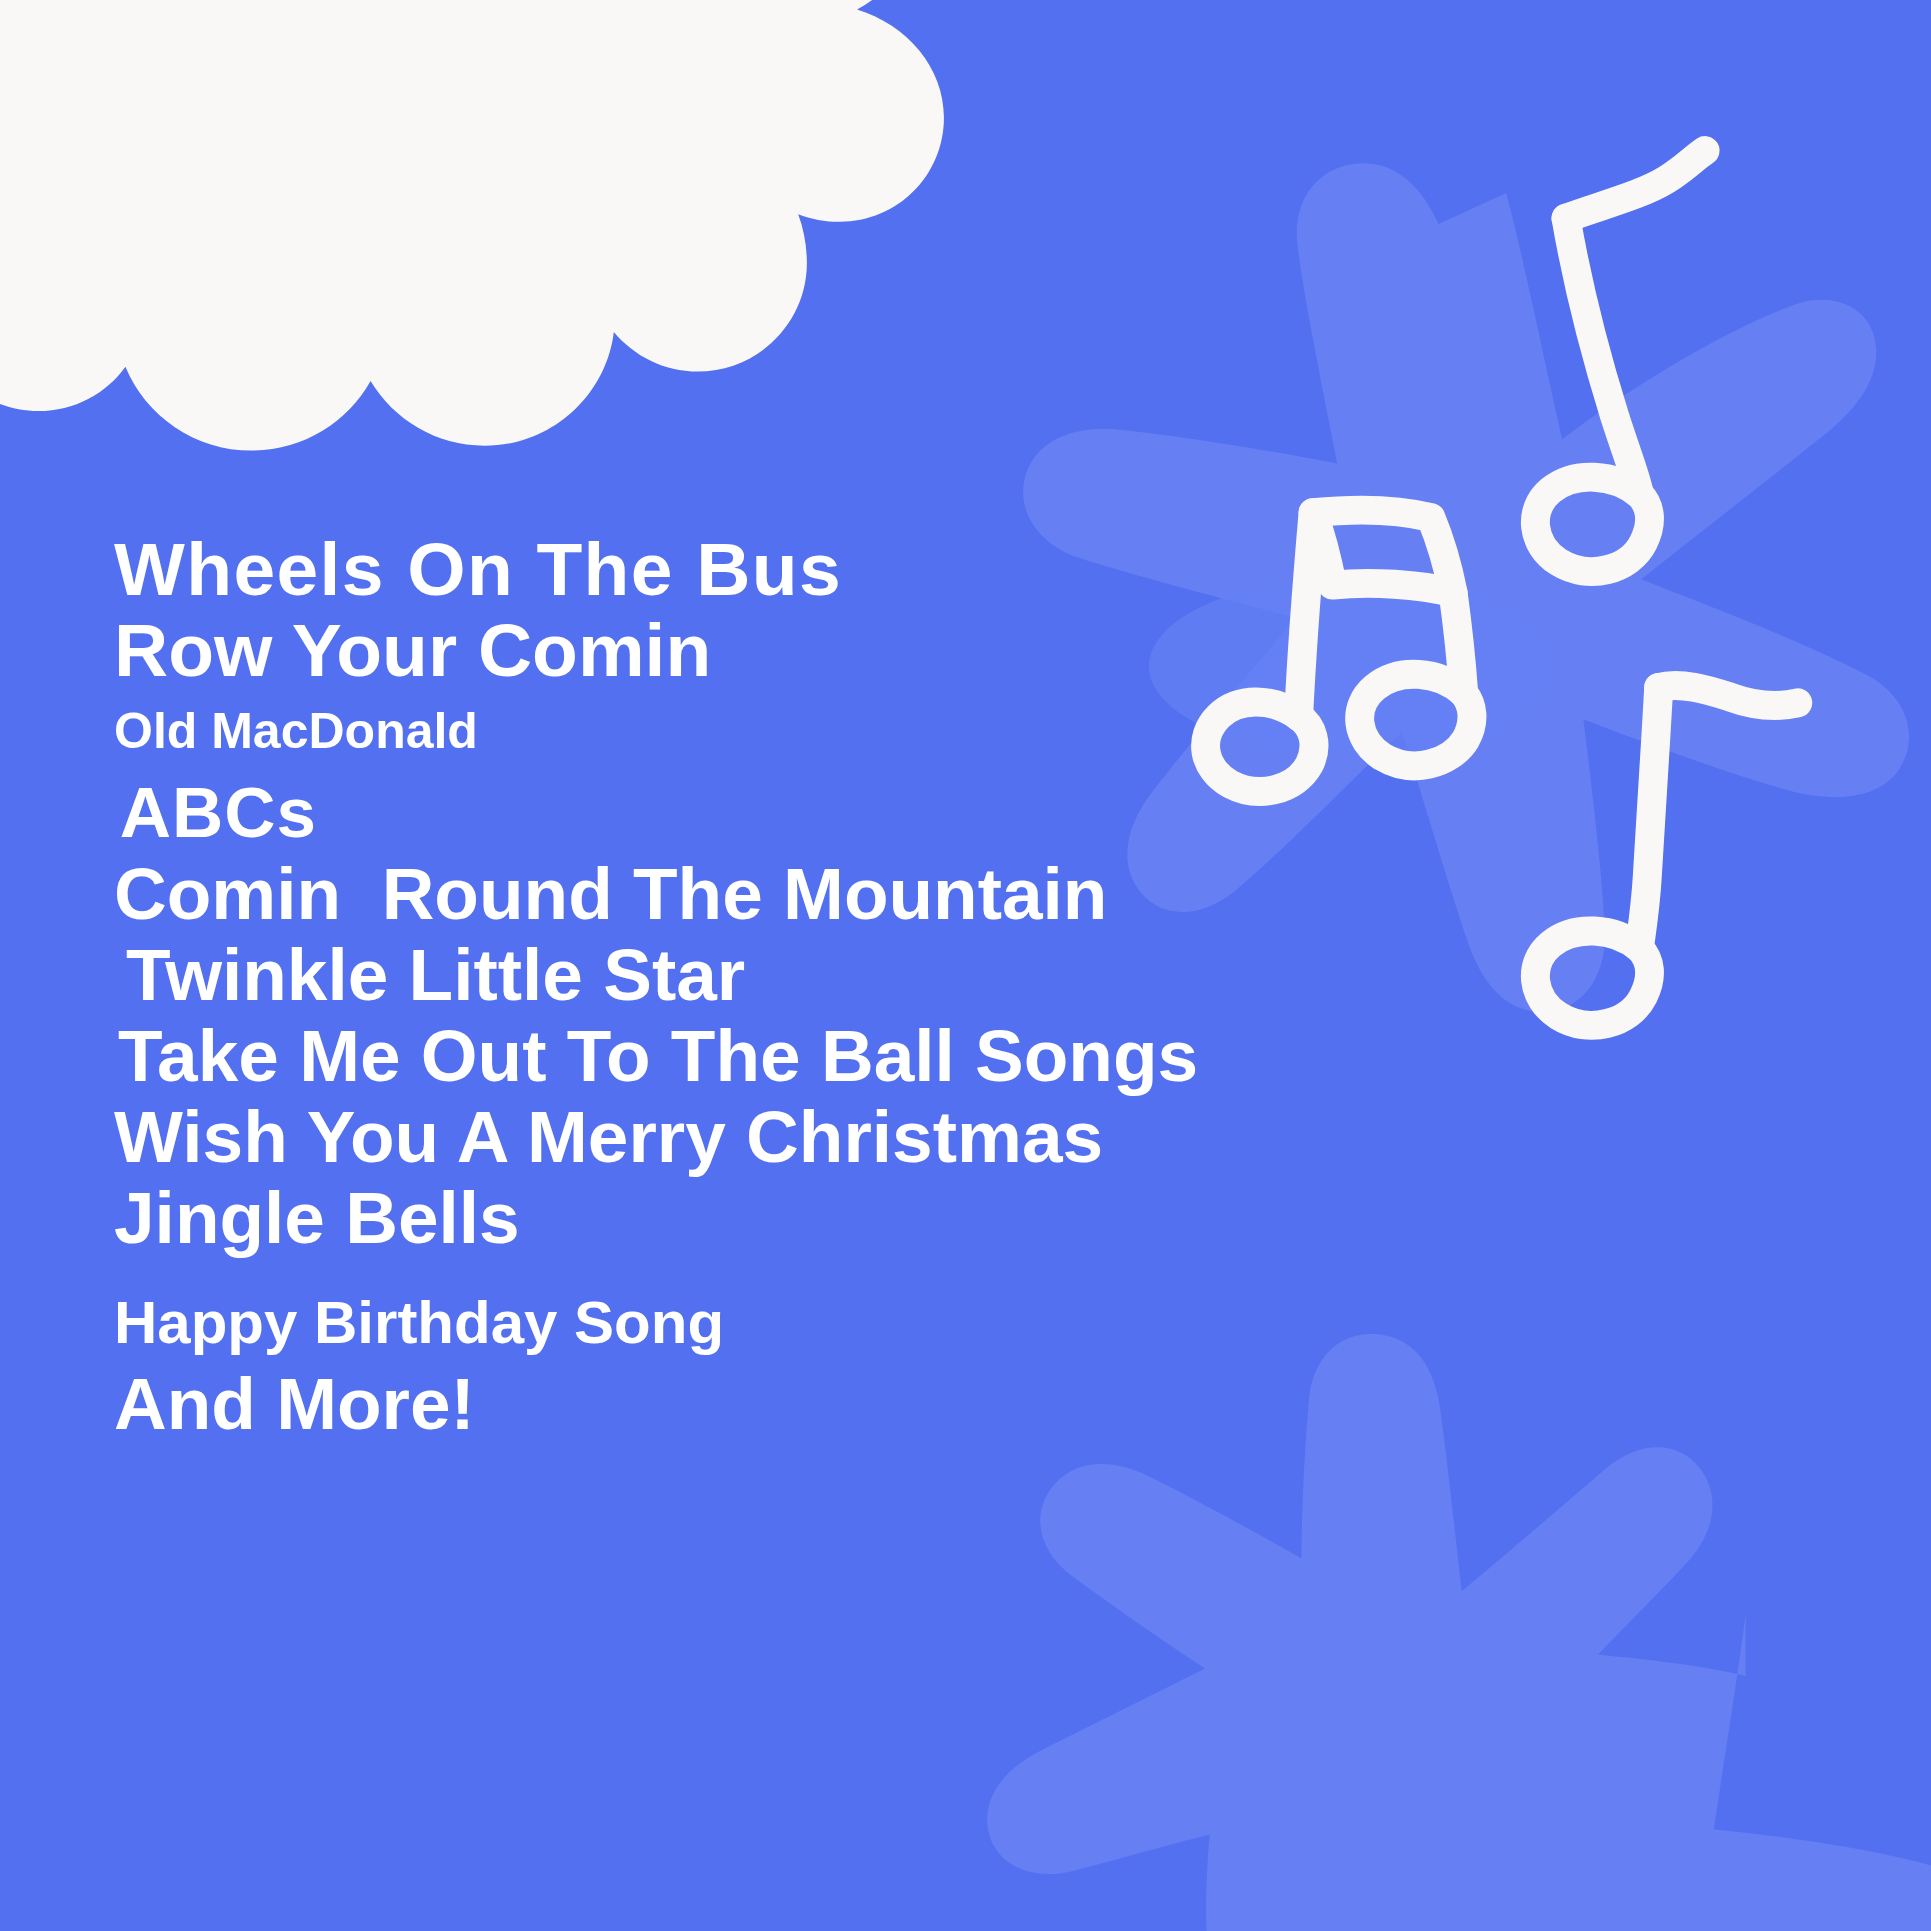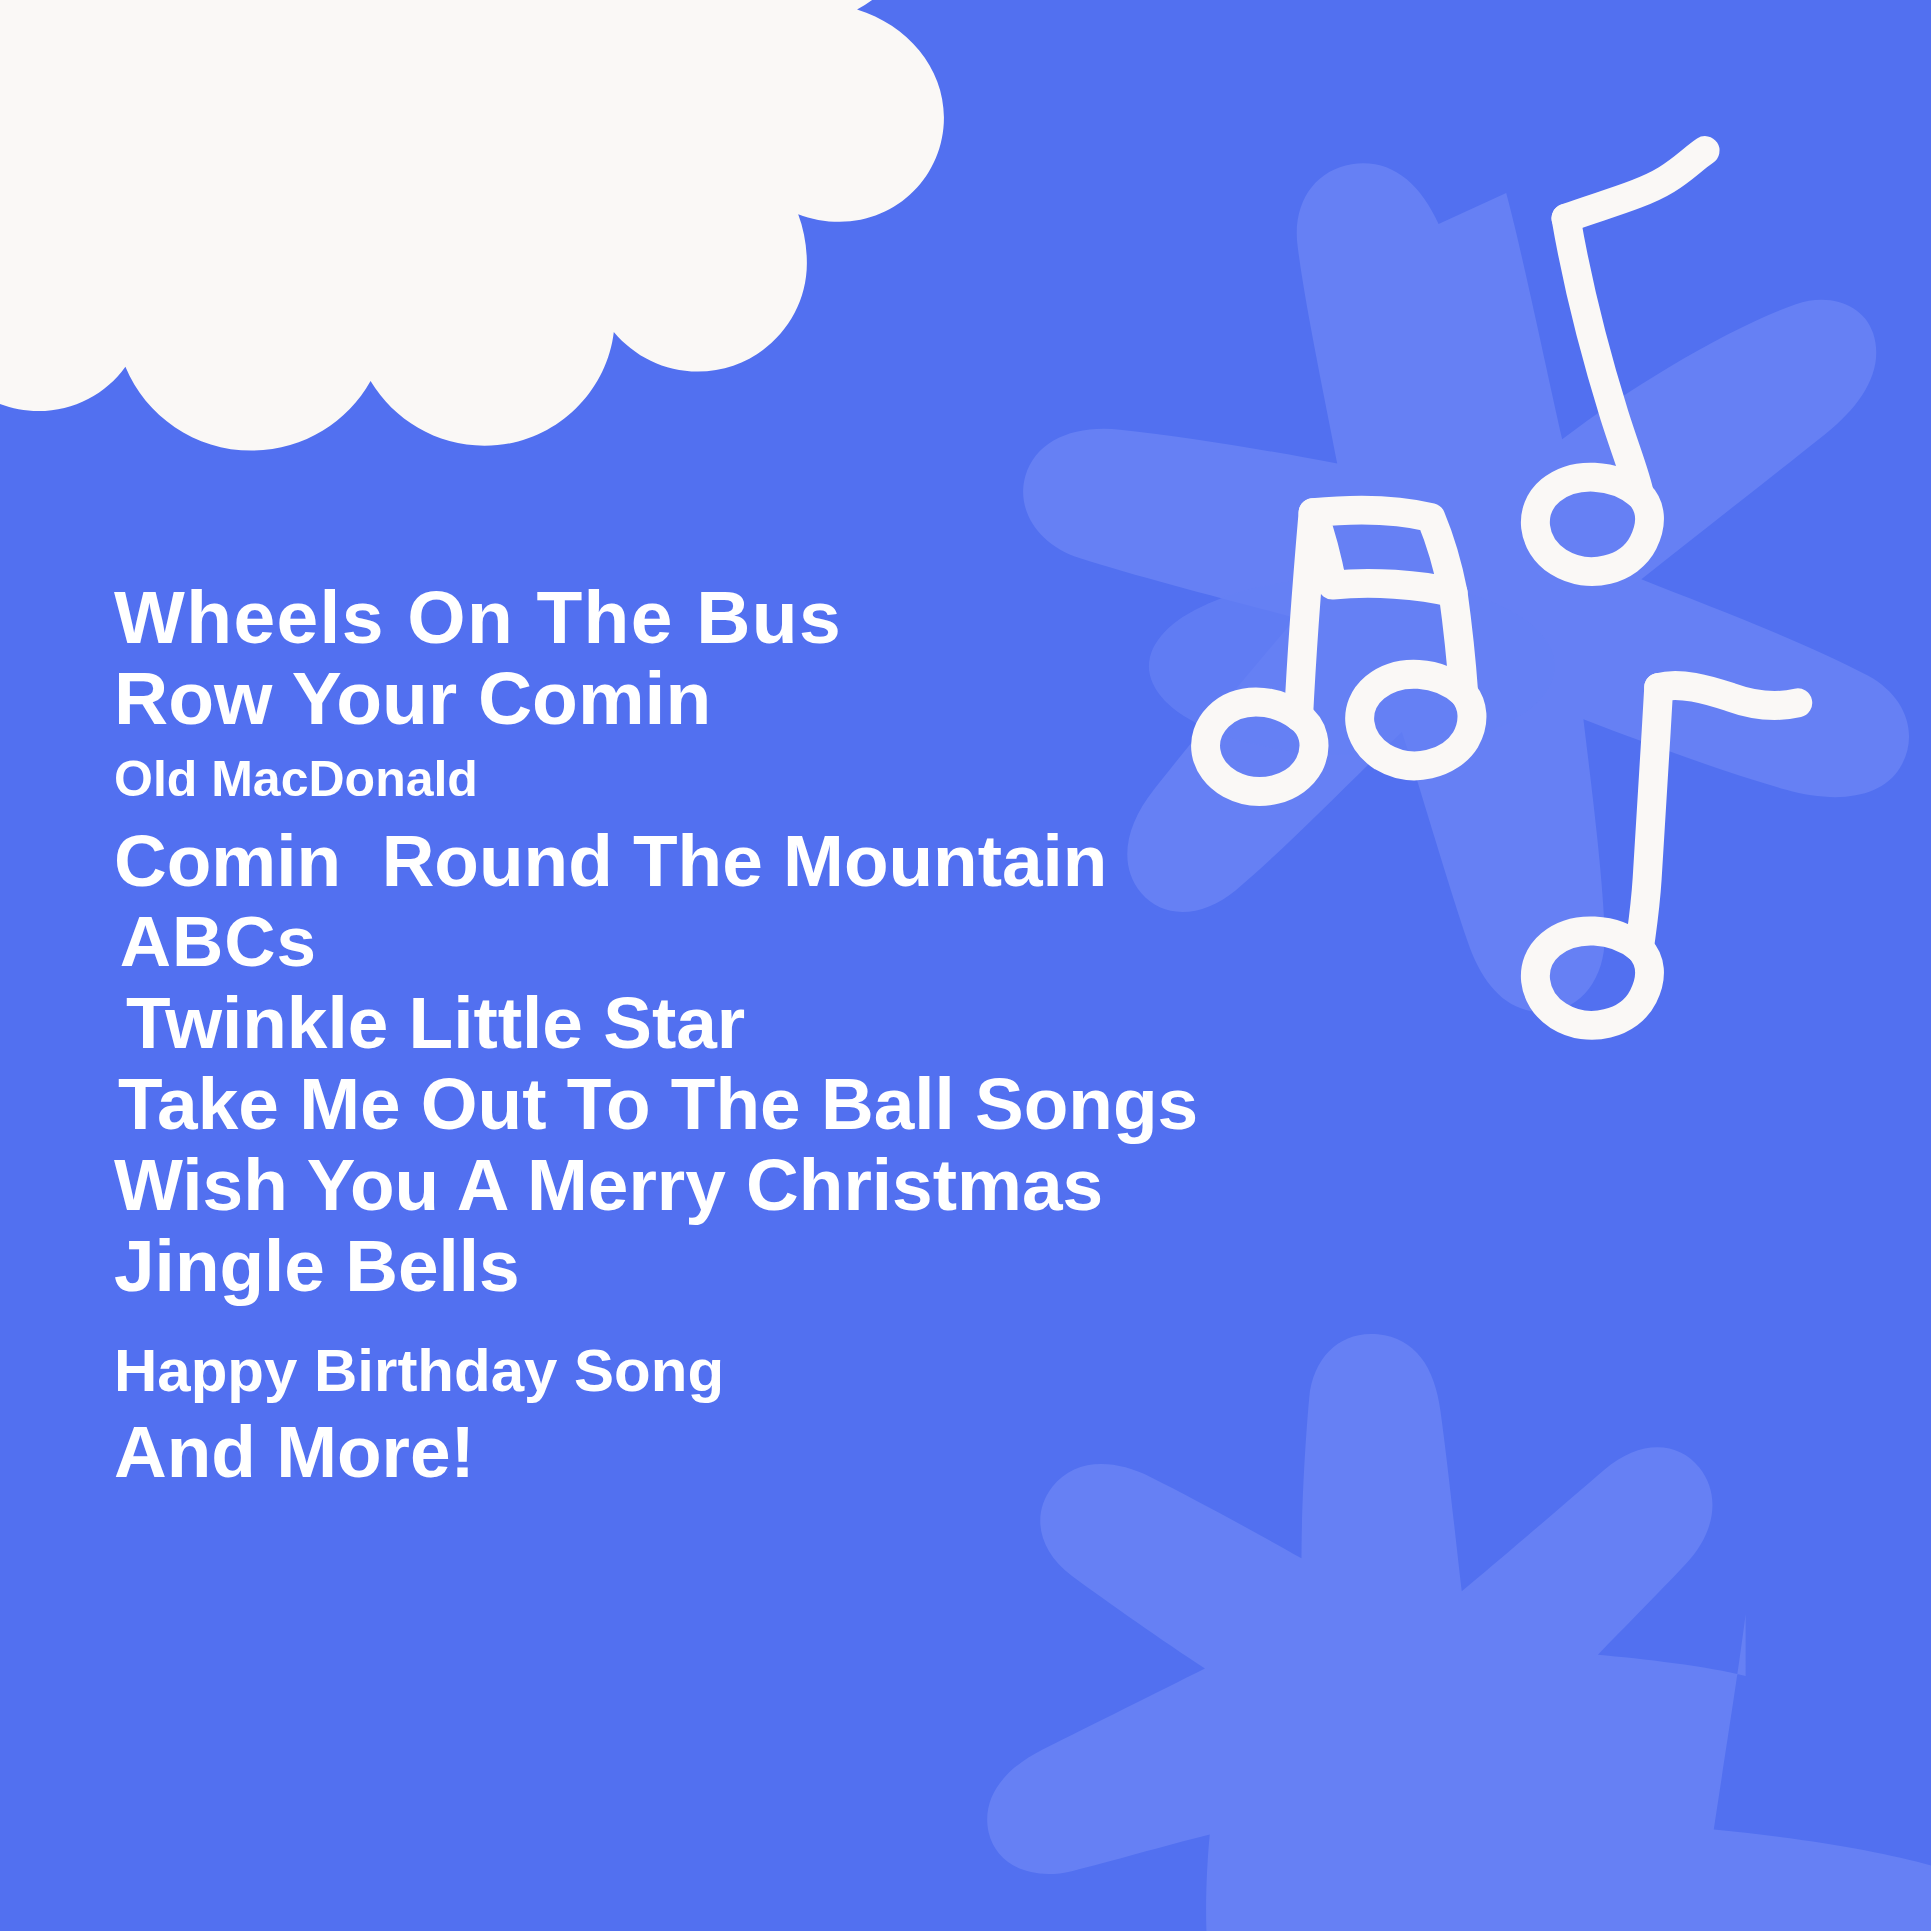--- a/index.html
+++ b/index.html
@@ -61,21 +61,21 @@
   .song-line{
     font-family:"Liberation Sans Narrow","Liberation Sans",sans-serif;
     font-weight:700;
     color:#FFFFFF;
     font-size:73px;
     line-height:81px;
     white-space:pre;
     letter-spacing:0px;
   }
   
-  .song-line.w1{font-size:75px;letter-spacing:1.4px;margin-top:48px;}
+  .song-line.w1{font-size:75px;letter-spacing:1.4px;}
   .song-line.w2{font-size:75px;letter-spacing:0px;}
   .song-line.w3{font-size:50px;letter-spacing:0px;}
   .song-line.w4{font-size:71px;letter-spacing:1px;margin-left:5.8px;}
   .song-line.w5{font-size:73px;letter-spacing:0px;}
   .song-line.w6{font-size:73px;letter-spacing:0px;margin-left:12px;}
   .song-line.w7{font-size:73px;letter-spacing:0px;margin-left:3.9px;}
   .song-line.w8{font-size:73px;letter-spacing:0px;}
   .song-line.w9{font-size:73px;letter-spacing:0px;}
   .song-line.w10{font-size:60px;letter-spacing:0px;margin-top:24px;}
   .song-line.w11{font-size:73px;letter-spacing:0px;}
@@ -213,22 +213,22 @@
                  C1646 1072 1688 1060 1702 1032
                  C1712 1012 1710 994 1698 982 Z"></path>
       </g>
     </g>
   </svg>
 
   <div class="songlist">
     <div class="song-line w1">Wheels On The Bus</div>
     <div class="song-line w2">Row Your Comin</div>
     <div class="song-line w3">Old MacDonald</div>
+    <div class="song-line w4">ABCs</div>
     <div class="song-line w5">Comin  Round The Mountain</div>
-    <div class="song-line w4">ABCs</div>
     <div class="song-line w6">Twinkle Little Star</div>
     <div class="song-line w7">Take Me Out To The Ball Songs</div>
     <div class="song-line w8">Wish You A Merry Christmas</div>
     <div class="song-line w9">Jingle Bells</div>
     <div class="song-line w10">Happy Birthday Song</div>
     <div class="song-line w11">And More!</div>
   </div>
 
 </div>
 

